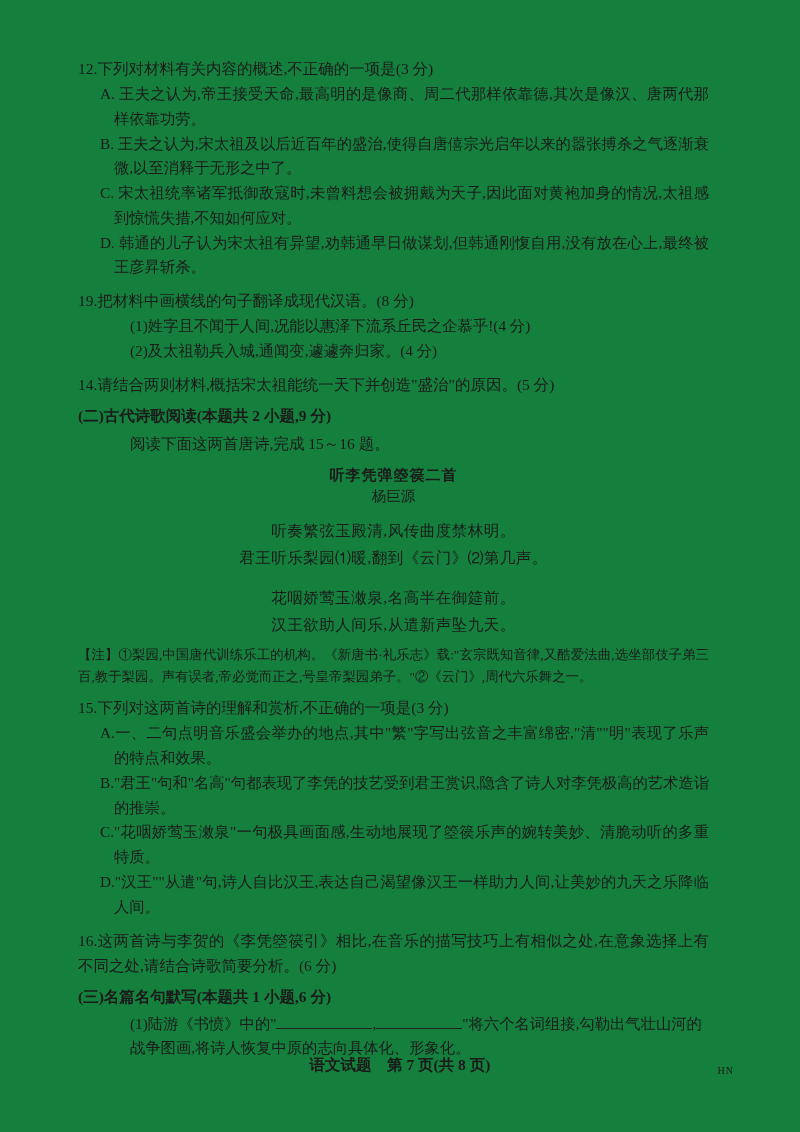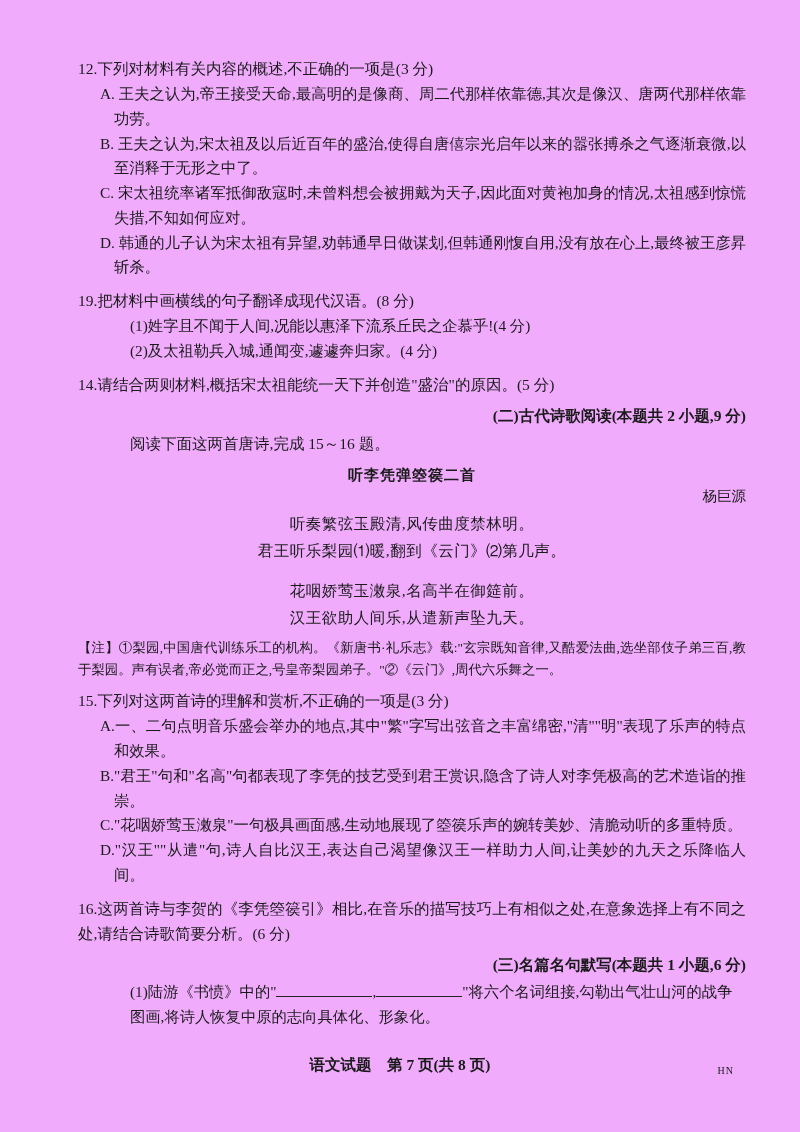--- a/index.html
+++ b/index.html
@@ -13,22 +13,22 @@
     font-family: "Liberation Serif", "DejaVu Serif", serif;
     color: #1a1a1a;
     position: relative;
     overflow: hidden;
   }
   .page {
     position: relative;
     width: 800px;
     height: 1132px;
     box-sizing: border-box;
-    padding: 48px 54px 20px 78px;
-    background: #f0abfc;
+    padding: 48px 91px 20px 78px;
+    background: #15803d;
   }
   .q {
     margin: 0 0 2px 0;
     font-size: 15.5px;
     line-height: 1.62;
     text-align: justify;
   }
   .stem {
     margin-top: 8px;
     margin-bottom: 1px;
@@ -46,39 +46,38 @@
     margin: 0;
     padding-left: 52px;
     font-size: 15.3px;
     line-height: 1.62;
   }
   .secthead {
     margin: 7px 0 2px 0;
     font-size: 15.5px;
     font-weight: bold;
     line-height: 1.6;
-    text-align: right;
   }
   .indent2 {
     padding-left: 52px;
     margin: 2px 0 0 0;
     font-size: 15.5px;
     line-height: 1.62;
   }
   .poem-title {
     text-align: center;
     font-weight: bold;
     font-size: 15px;
     margin: 10px 0 2px 0;
     letter-spacing: 1px;
   }
   .poem-author {
-    text-align: right;
+    text-align: center;
     font-size: 14.5px;
-    margin: 0 0 4px 0;
+    margin: 0 0 11px 0;
   }
   .poem-line {
     text-align: center;
     font-size: 15.5px;
     line-height: 1.75;
     margin: 0;
     letter-spacing: 0.5px;
   }
   .poem-gap {
     height: 13px;

